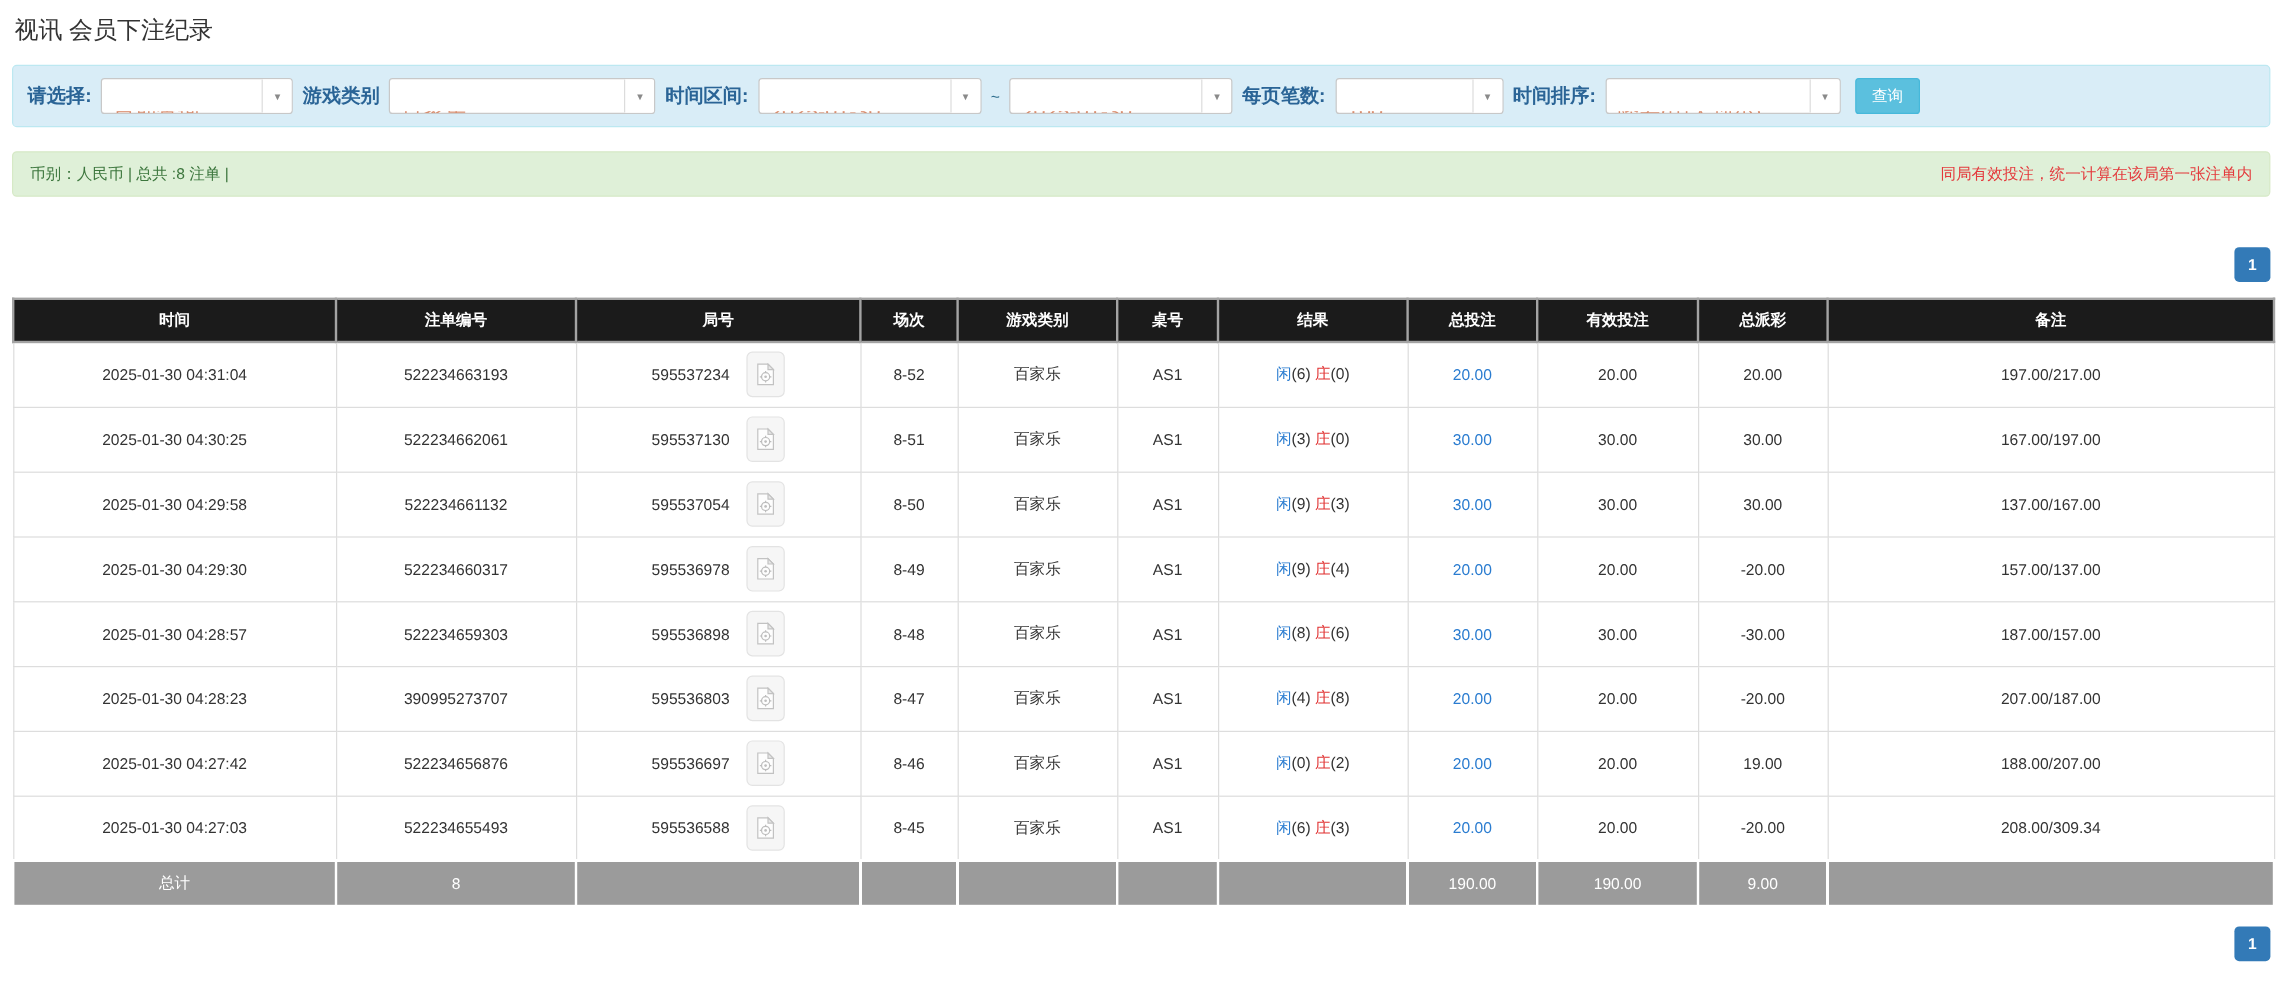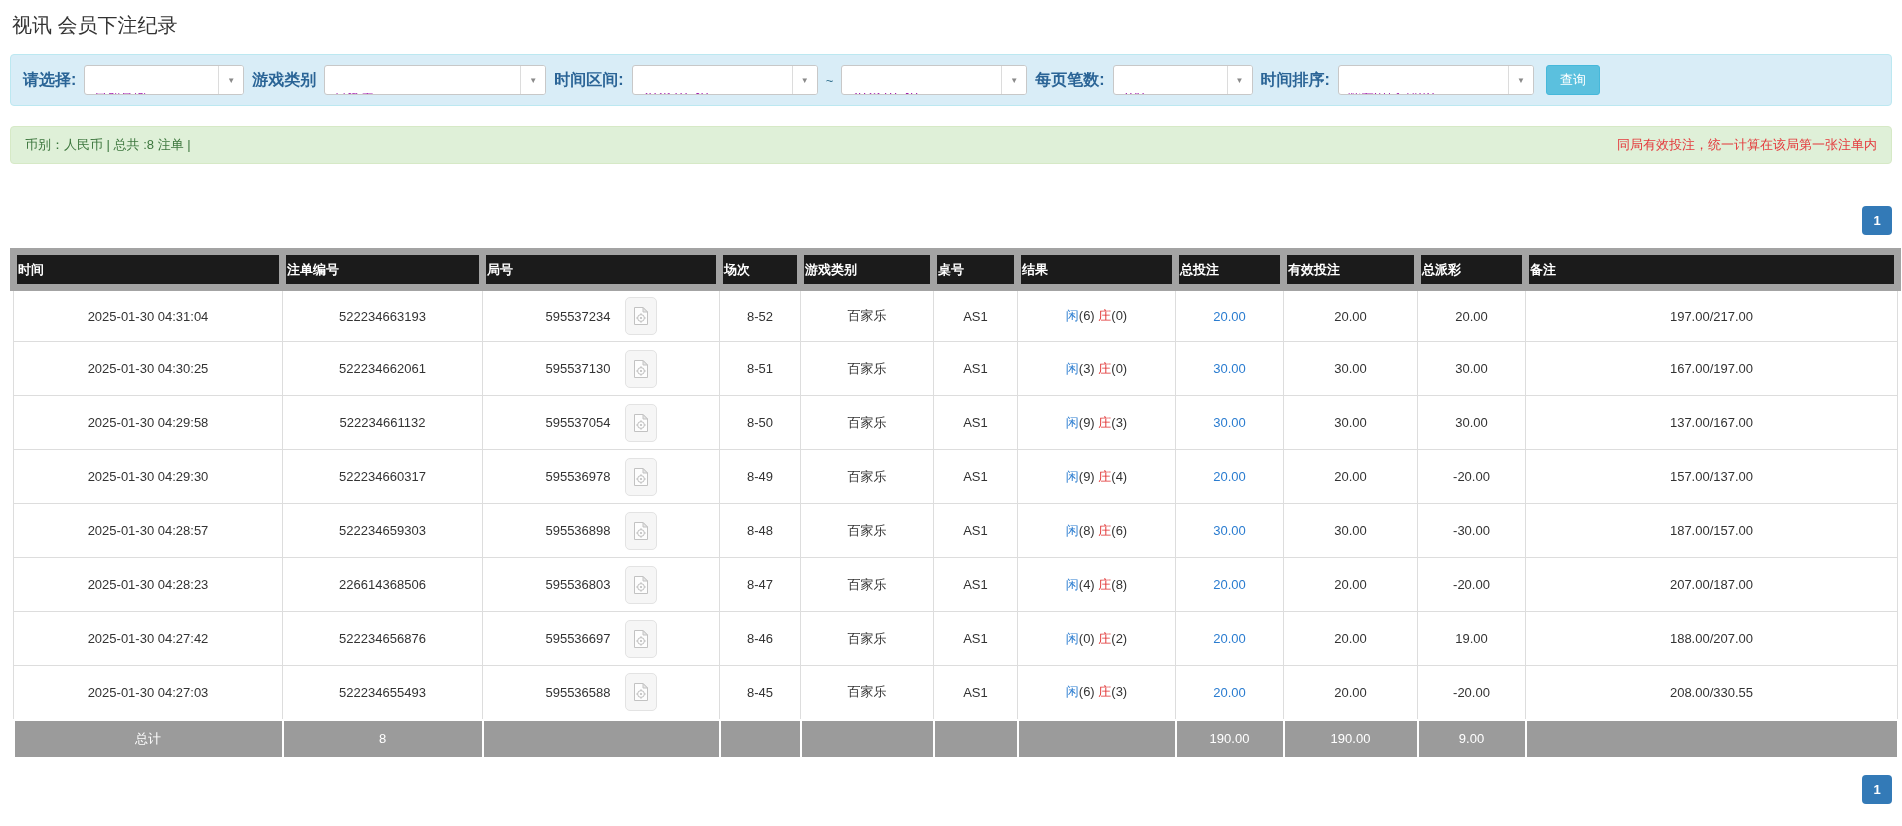--- a/index.html
+++ b/index.html
@@ -14,21 +14,21 @@
   .filter-bar {
     margin:0 10px; height:52px; display:flex; align-items:center; gap:8px;
     padding:0 12px; background:var(--filter_bg,#d9edf7);
     border:1px solid var(--filter_border,#bce8f1); border-radius:4px;
   }
   .flabel { font-weight:bold; font-size:16px; color:var(--label_blue,#2a6496); white-space:nowrap; }
   .combo {
     display:flex; align-items:stretch; height:30px; background:#fff;
     border:1px solid #c8c8c8; border-radius:3px; overflow:hidden; cursor:pointer;
   }
-  .combo-text { flex:1; display:flex; align-items:center; padding:0 9px; font-size:13px; color:#a21caf; white-space:nowrap; overflow:hidden;margin-top:27px; }
+  .combo-text { flex:1; display:flex; align-items:center; padding:0 9px; font-size:18px; color:#c2410c; white-space:nowrap; overflow:hidden;margin-top:27px; }
   .combo-arrow { width:25px; display:flex; align-items:center; justify-content:center; border-left:1px solid #dcdcdc; color:#8a8a8a; font-size:8px; background:#fff; }
   .tilde { font-size:13px; color:#31708f; }
   .btn-query {
     height:30px; padding:0 13px; margin-left:4px; font-size:13px; color:#fff;
     background:var(--button_info,#5bc0de); border:1px solid var(--button_info_border,#46b8da);
     border-radius:3px; cursor:pointer; font-family:inherit;
   }
 
   
   .summary-bar {
@@ -45,21 +45,21 @@
   .page-btn {
     display:inline-block; min-width:30px; height:29px; line-height:29px; padding:0 4px;
     background:var(--pager_blue,#337ab7); color:#fff; font-size:13px; font-weight:bold;
     text-align:center; border-radius:4px; text-decoration:none; cursor:pointer;
   }
 
   
   table.bets { margin:0 10px; width:1884px; table-layout:fixed; border-collapse:collapse; font-size:13px; }
   table.bets th {
     background:var(--header_bg,#1b1b1b); color:#fff; height:36px; font-weight:bold;
-    border:7px solid #a3a3a3; text-align:left;
+    border:2px solid #a3a3a3; text-align:center;
   }
   table.bets td {
     height:54px; text-align:center; color:#333; background:#fff; border:1px solid #ddd;
     overflow:hidden; white-space:nowrap;
   }
   tr.footer-row td {
     background:var(--footer_bg,#9b9b9b); color:#fff; height:38px; border:2px solid #fff;
   }
   .bet-link { color:var(--link_blue,#2a7cd0); text-decoration:none; cursor:pointer; }
   .neg { color:var(--negative_red,#e03131); }
@@ -269,21 +269,21 @@
         <td>百家乐</td>
         <td>AS1</td>
         <td><span class="res-player">闲</span>(8) <span class="res-banker">庄</span>(6)</td>
         <td><a class="bet-link">30.00</a></td>
         <td>30.00</td>
         <td class="neg">-30.00</td>
         <td>187.00/157.00</td>
       </tr>
       <tr>
         <td>2025-01-30 04:28:23</td>
-        <td>226614368506</td>
+        <td>390995273707</td>
         <td><span class="round-wrap">
             <span>595536803</span>
             <span class="icon-btn">
               <svg width="16" height="20" viewBox="0 0 16 20">
                 <path d="M1.5 1.5h8.5l4.5 4.5v12.5h-13z" fill="#fdfdfd" stroke="#c2c2c2"></path>
                 <path d="M10 1.5v4.5h4.5z" fill="#e8e8e8" stroke="#c2c2c2"></path>
                 <circle cx="8" cy="12" r="3.4" fill="none" stroke="#bdbdbd"></circle>
                 <circle cx="8" cy="12" r="1.1" fill="#bdbdbd"></circle>
                 <path d="M8 8.6v-1.4M8 15.4v1.4M4.6 12H3.2M11.4 12h1.4" stroke="#bdbdbd"></path>
               </svg>
@@ -337,21 +337,21 @@
               </svg>
             </span>
           </span></td>
         <td>8-45</td>
         <td>百家乐</td>
         <td>AS1</td>
         <td><span class="res-player">闲</span>(6) <span class="res-banker">庄</span>(3)</td>
         <td><a class="bet-link">20.00</a></td>
         <td>20.00</td>
         <td class="neg">-20.00</td>
-        <td>208.00/330.55</td>
+        <td>208.00/309.34</td>
       </tr>
       <tr class="footer-row">
         <td>总计</td>
         <td>8</td>
         <td></td>
         <td></td>
         <td></td>
         <td></td>
         <td></td>
         <td>190.00</td>

